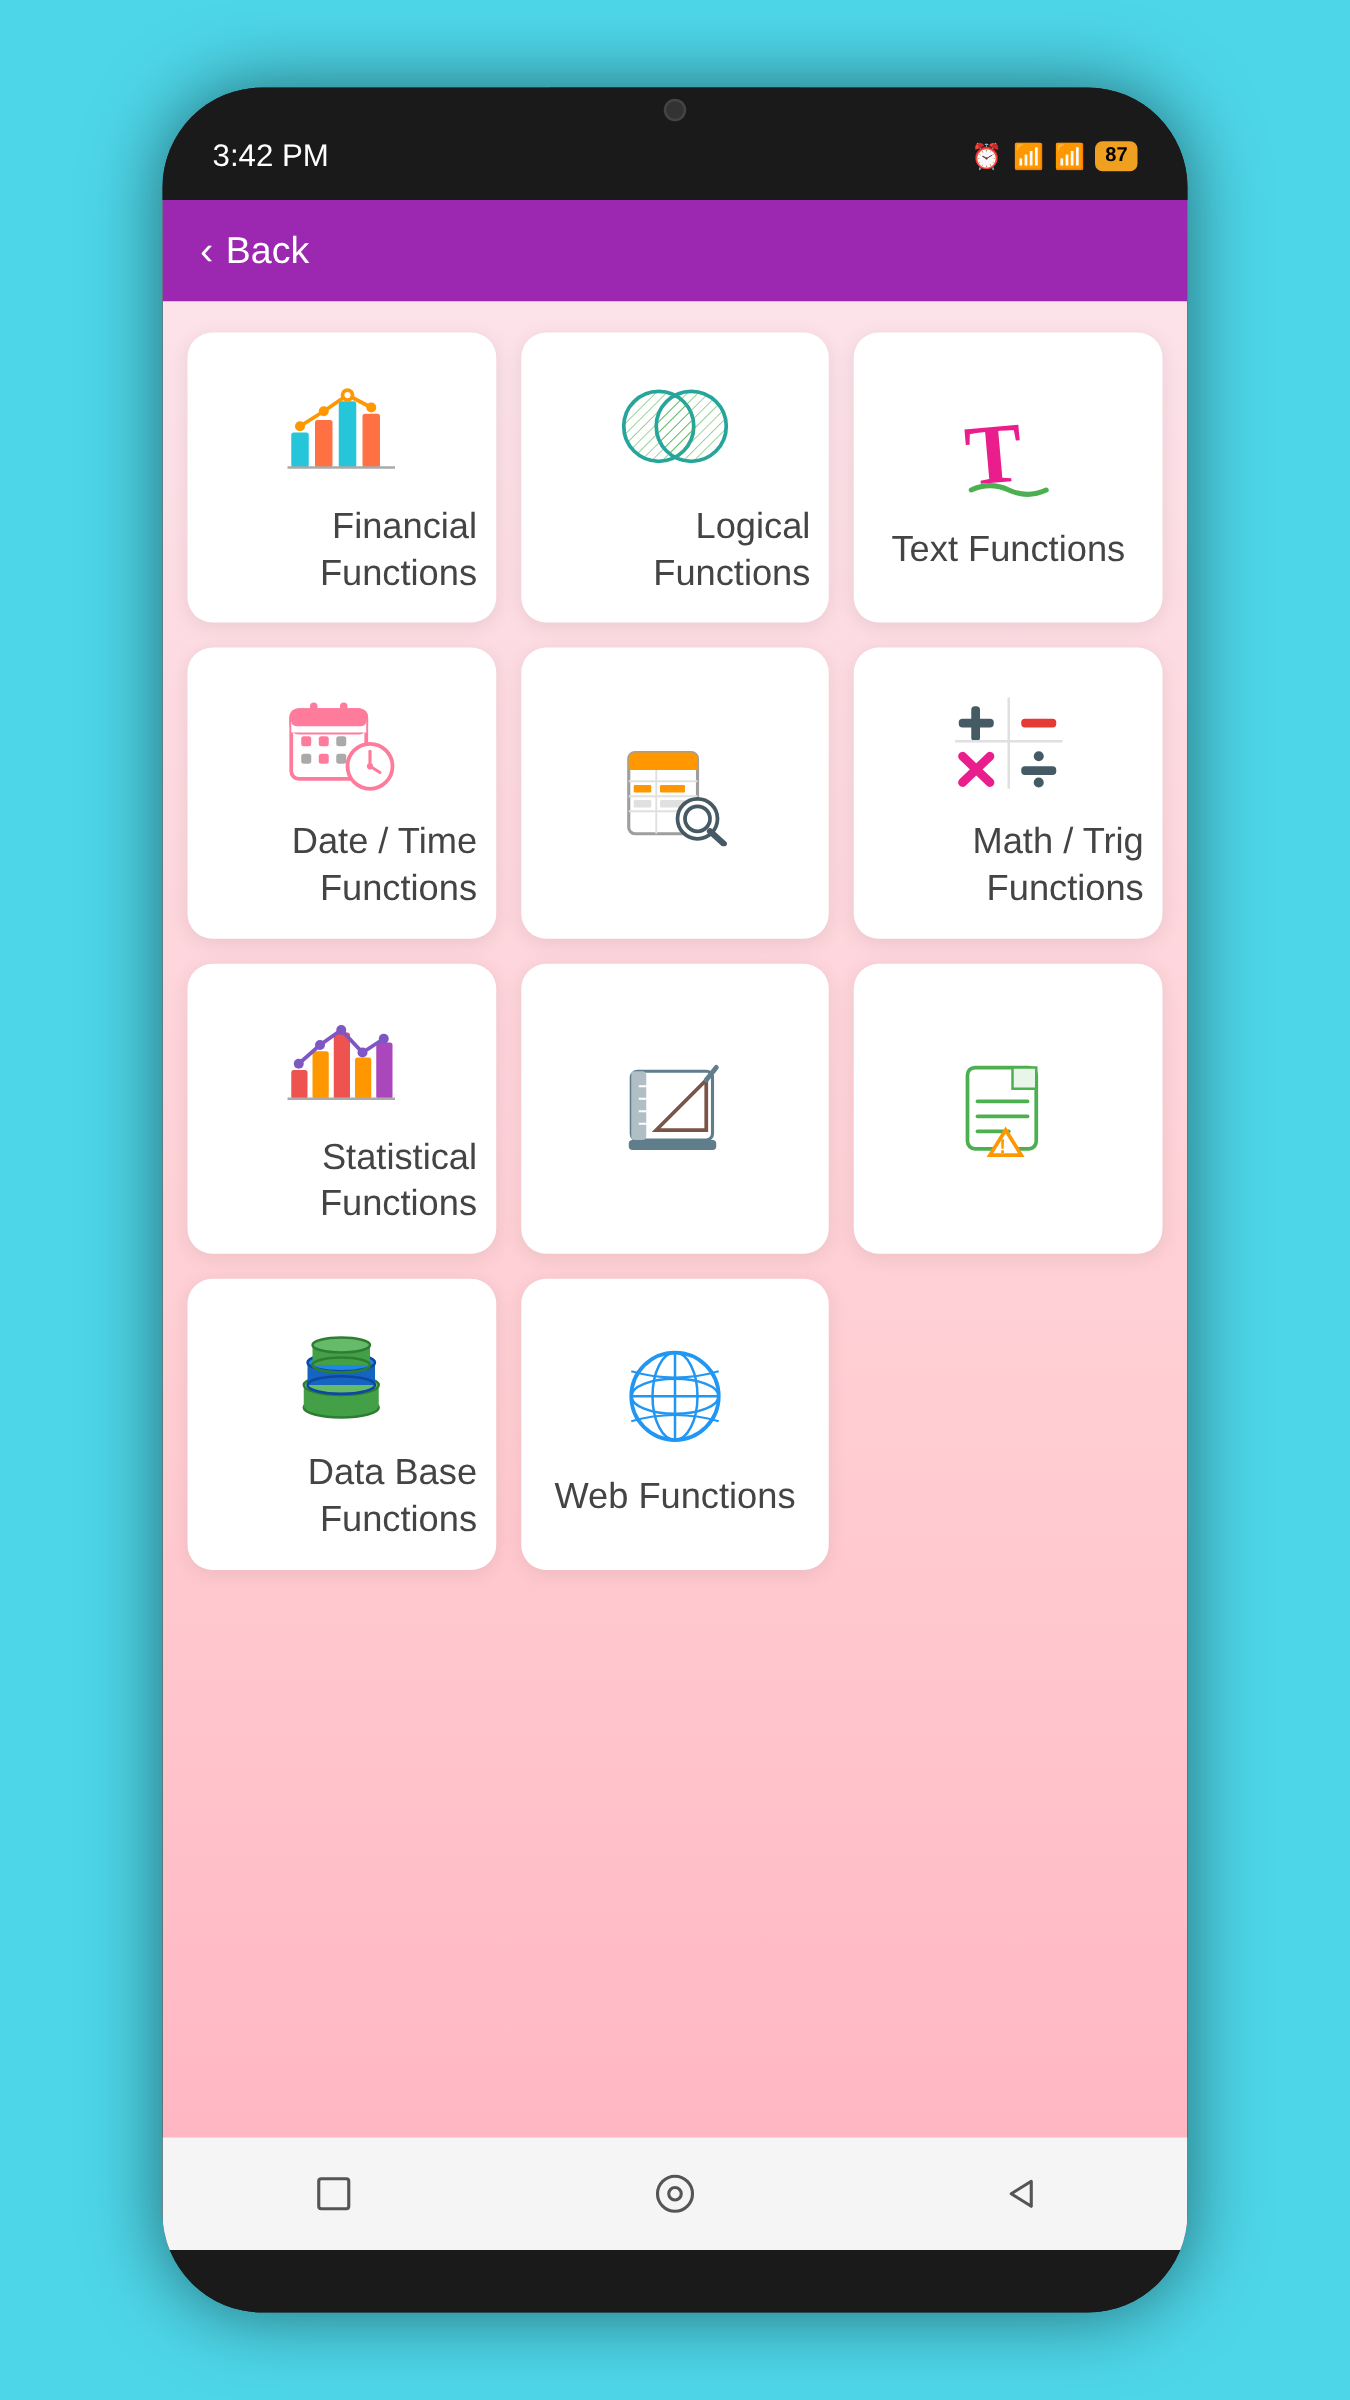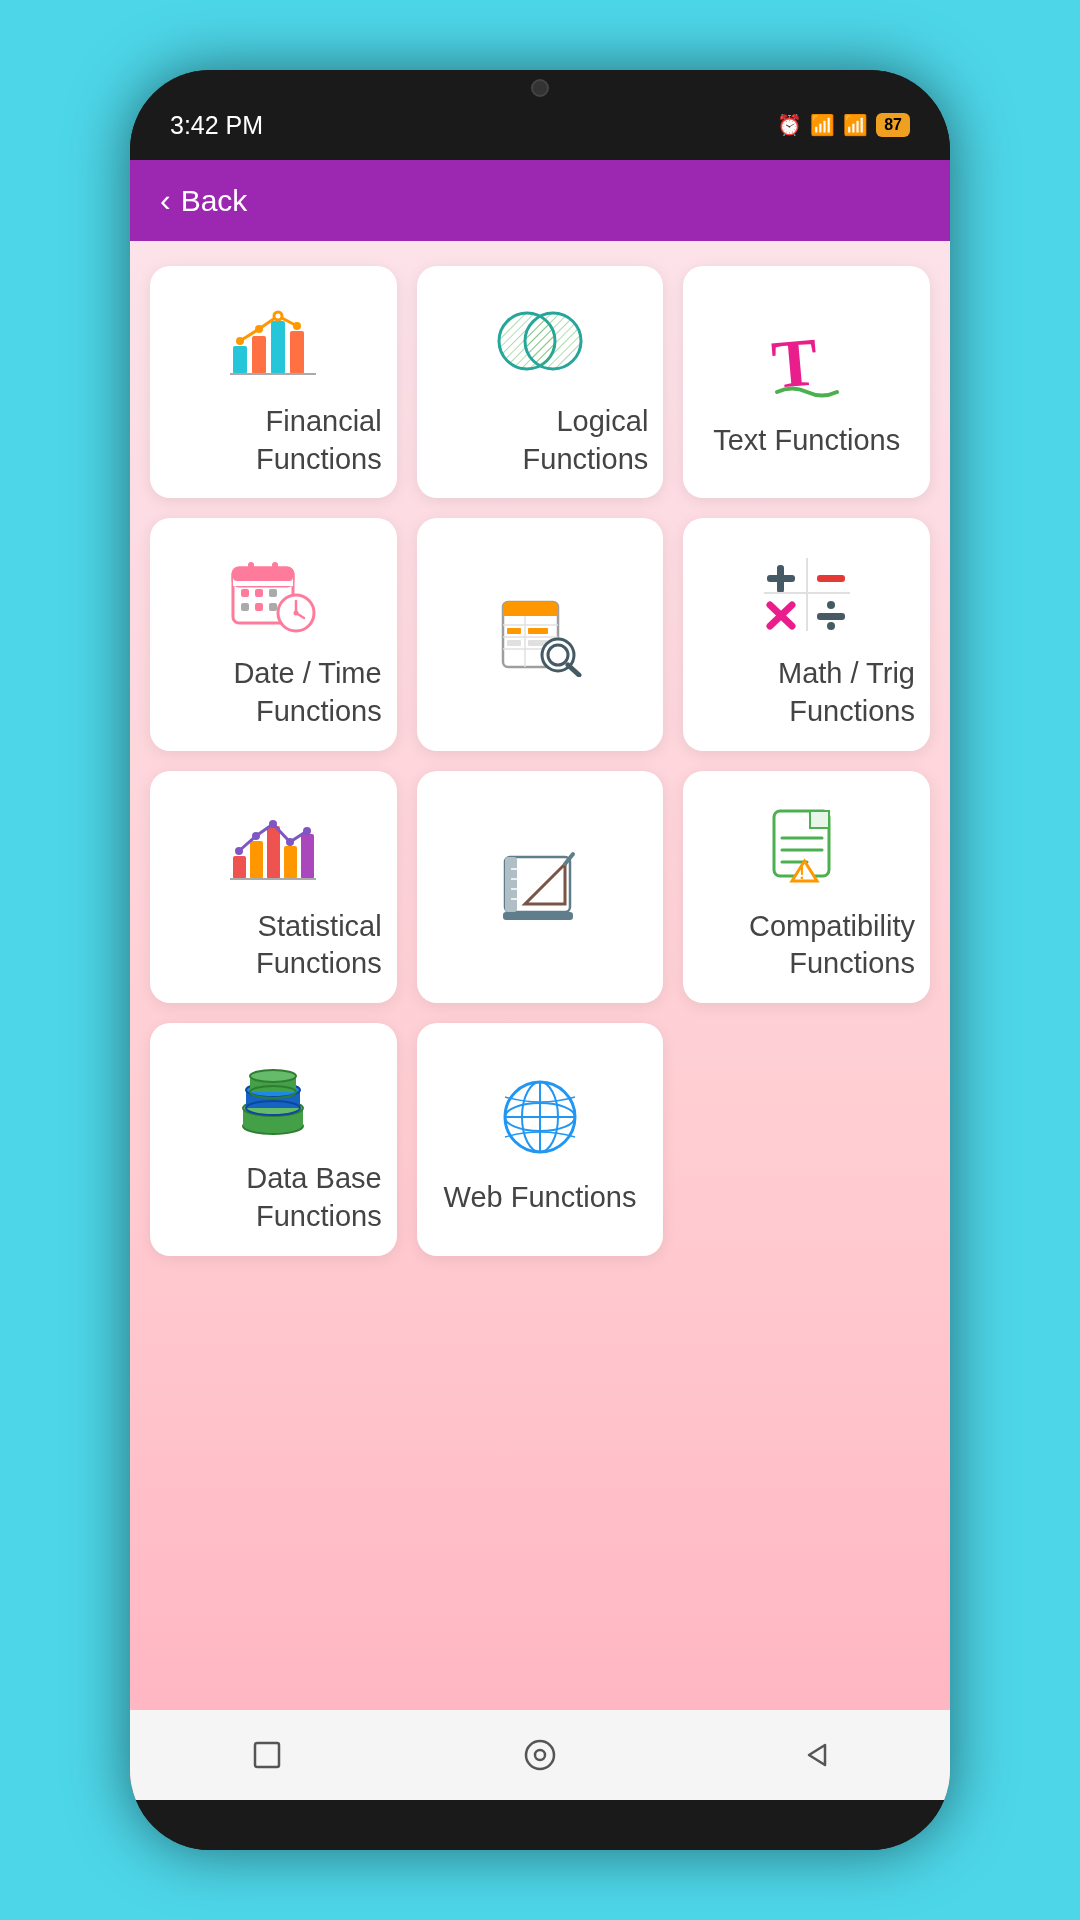--- a/index.html
+++ b/index.html
@@ -406,21 +406,20 @@
               <polyline points="48,5 67,5 67,22 48,22 48,5" fill="#e8f5e9" stroke="#4caf50" stroke-width="2"></polyline>
 
               <line x1="20" y1="32" x2="60" y2="32" stroke="#4caf50" stroke-width="3" stroke-linecap="round"></line>
               <line x1="20" y1="44" x2="60" y2="44" stroke="#4caf50" stroke-width="3" stroke-linecap="round"></line>
               <line x1="20" y1="56" x2="45" y2="56" stroke="#4caf50" stroke-width="3" stroke-linecap="round"></line>
 
               <polygon points="30,75 55,75 42.5,55" fill="white" stroke="#ff9800" stroke-width="3"></polygon>
               <text x="40" y="73" font-size="16" font-weight="bold" fill="#ff9800" text-anchor="middle">!</text>
             </svg>
           </div>
-          <span class="card-label">Compatibility Functions</span>
         </div>
 
         <div class="card">
           <div class="card-icon">
             <svg width="90" height="80" viewBox="0 0 90 80">
 
               <ellipse cx="45" cy="68" rx="30" ry="8" fill="#43a047" stroke="#2e7d32" stroke-width="2"></ellipse>
               <rect x="15" y="50" width="60" height="18" fill="#43a047"></rect>
               <ellipse cx="45" cy="50" rx="30" ry="8" fill="#66bb6a" stroke="#2e7d32" stroke-width="2"></ellipse>
 

